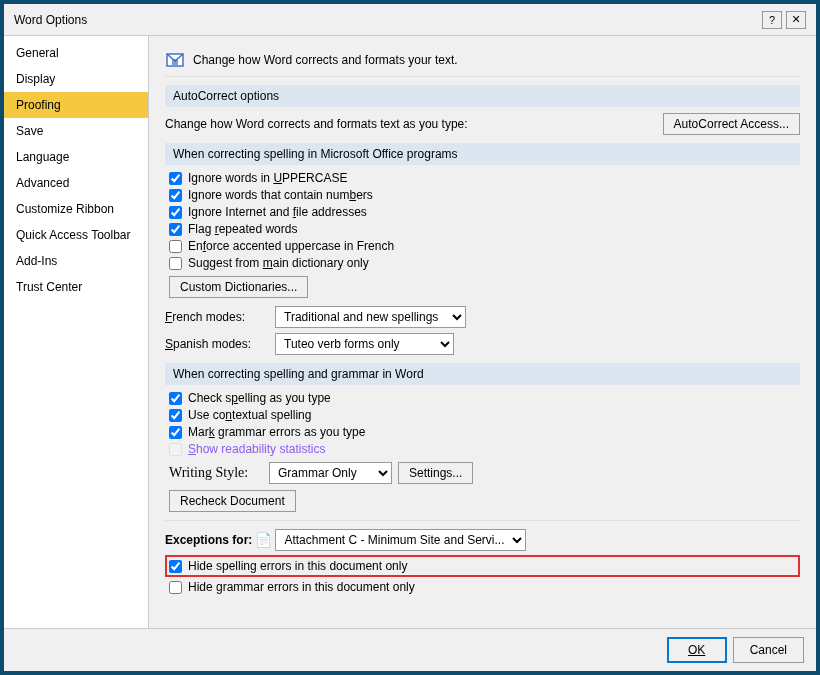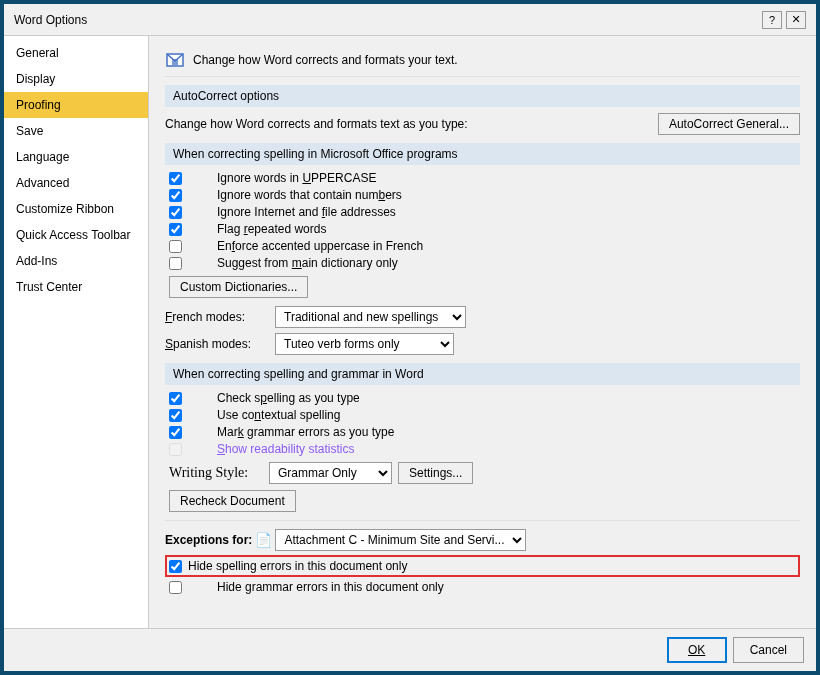--- a/index.html
+++ b/index.html
@@ -135,21 +135,20 @@
     .checkbox-row input[type=checkbox] {
       margin-right: 6px;
       width: 13px;
       height: 13px;
       cursor: pointer;
       flex-shrink: 0;
     }
     .checkbox-row label {
       font-size: 12px;
       cursor: pointer;
-      margin-left: 29px;
     }
     .checkbox-row label u { text-decoration: underline; }
     .dropdown-row {
       display: flex;
       align-items: center;
       margin: 5px 0;
     }
     .dropdown-row label {
       font-size: 12px;
       min-width: 110px;
@@ -262,21 +261,21 @@
               </svg>
             </div>
             <span>Change how Word corrects and formats your text.</span>
           </div>
 
           <div class="section-header">
             <span>AutoCorrect options</span>
           </div>
           <div class="autocorrect-row">
             <span>Change how Word corrects and formats text as you type:</span>
-            <button class="btn">AutoCorrect General...</button>
+            <button class="btn">AutoCorrect Access...</button>
           </div>
 
           <div class="section-header">
             <span>When correcting spelling in Microsoft Office programs</span>
           </div>
 
           <div class="checkbox-row">
             <input type="checkbox" id="ignore-uppercase" checked="" style="">
             <label for="ignore-uppercase">Ignore words in <u>U</u>PPERCASE</label>
           </div>

